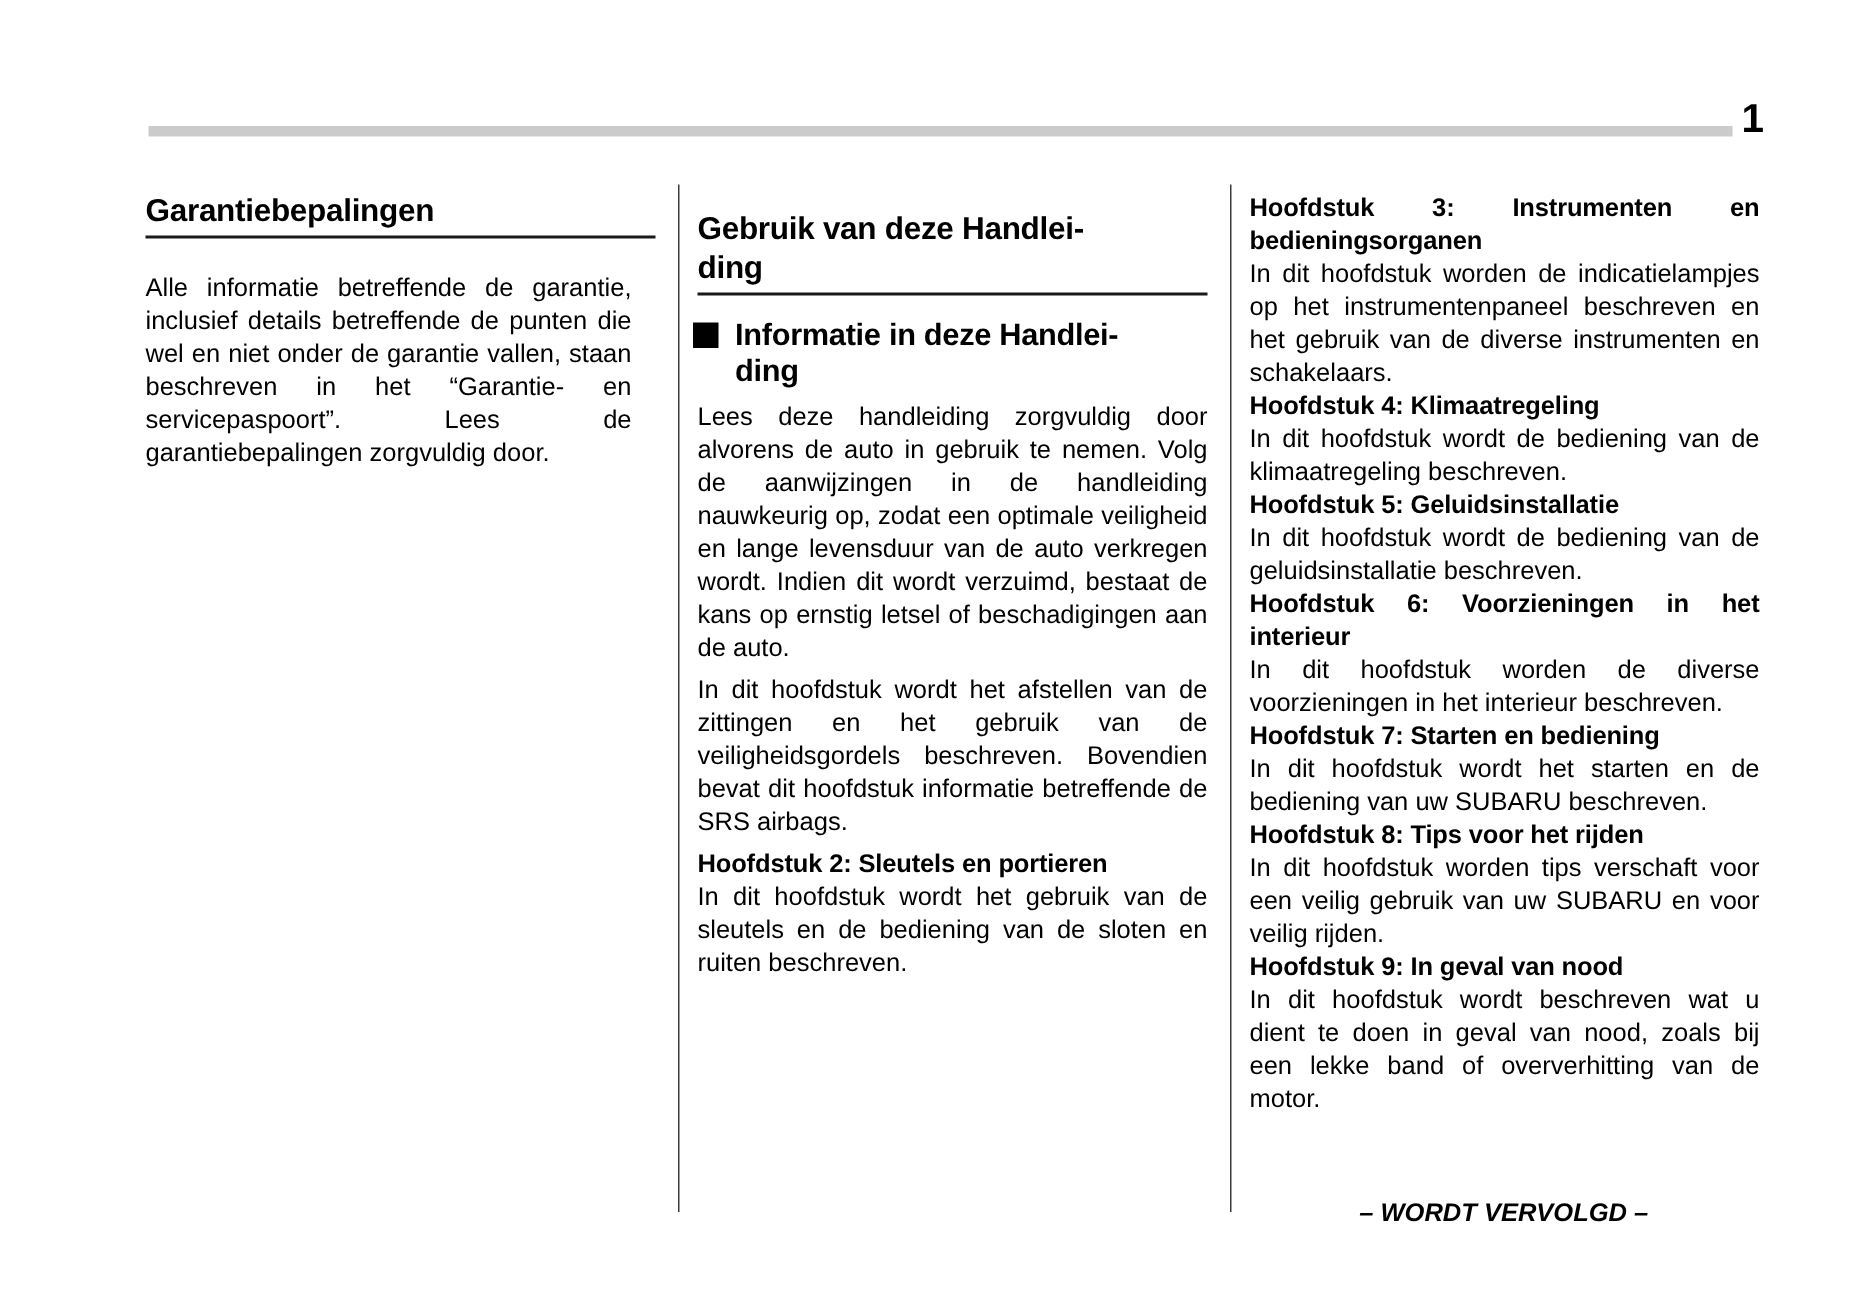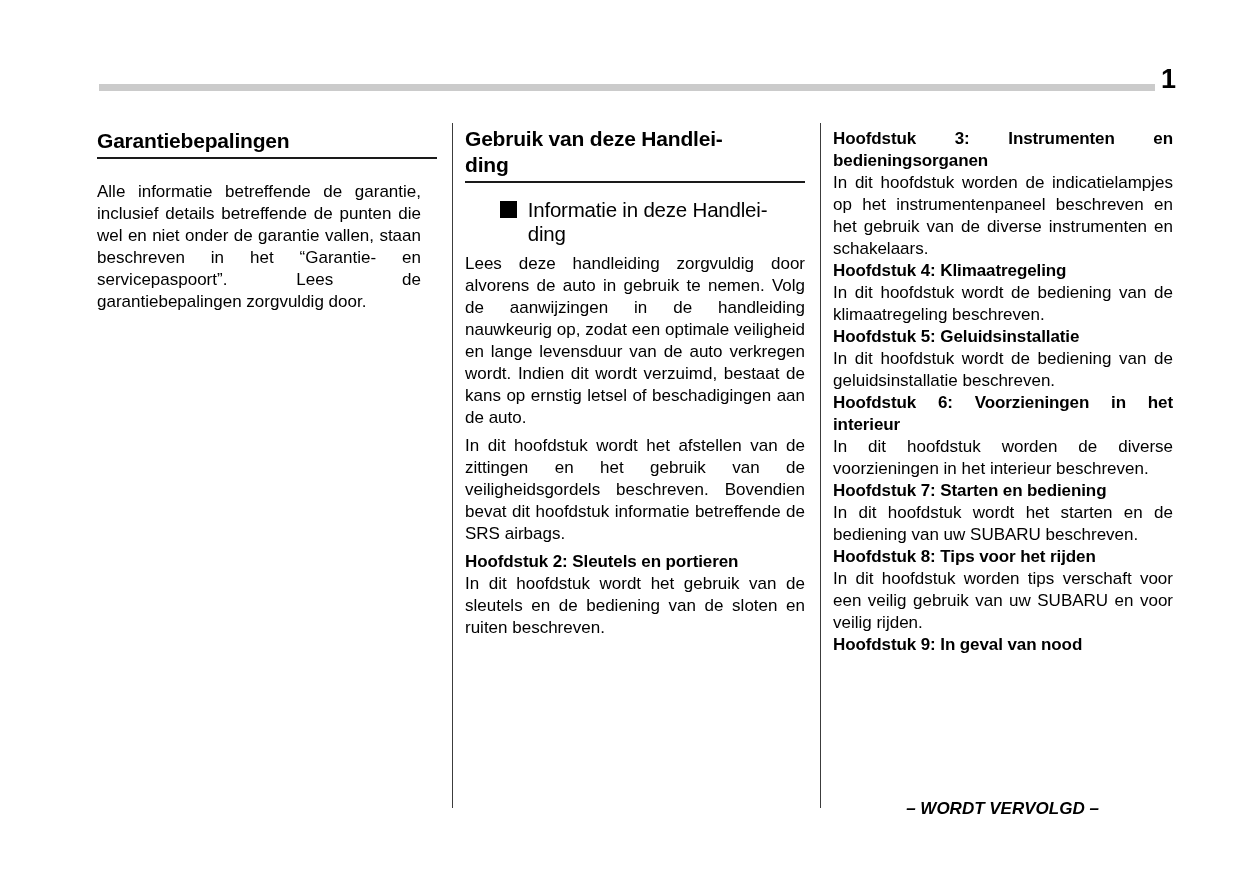--- a/index.html
+++ b/index.html
@@ -42,21 +42,21 @@
   .v-divider.d1 { left: 452px; }
   .v-divider.d2 { left: 820px; }
 
   .col {
     position: absolute;
     width: 340px;
     font-size: 17px;
     line-height: 22px;
   }
   .col-1 { left: 97px;  top: 128px; }
-  .col-2 { left: 465px; top: 126px; }
+  .col-2 { left: 465px; top: 140px; }
   .col-3 { left: 833px; top: 128px; }
 
   h1.section-heading {
     font-size: 21px;
     line-height: 26px;
     font-weight: bold;
     margin: 0;
     padding-bottom: 3px;
     border-bottom: 2px solid #1a1a1a;
     white-space: pre-line;
@@ -66,23 +66,22 @@
   p.body-text {
     margin: 7px 0 0 0;
     text-align: justify;
   }
   .subsection-title {
     display: flex;
     align-items: flex-start;
     margin-top: 15px;
     font-size: 20.5px;
     line-height: 24px;
-    font-weight: normal;
+    font-weight: bold;
     letter-spacing: -0.2px;
-    justify-content: center;
   }
   .square-bullet {
     flex: none;
     width: 17px;
     height: 17px;
     background: #000000;
     margin: 3px 11px 0 -3px;
   }
   .subsection-title .title-text { white-space: pre-line; }
 
@@ -162,16 +161,17 @@
   <div class="chapter">
     <div class="chapter-title">Hoofdstuk 7: Starten en bediening</div>
     <div class="chapter-body">In dit hoofdstuk wordt het starten en de bediening van uw SUBARU beschreven.</div>
   </div>
   <div class="chapter">
     <div class="chapter-title">Hoofdstuk 8: Tips voor het rijden</div>
     <div class="chapter-body">In dit hoofdstuk worden tips verschaft voor een veilig gebruik van uw SUBARU en voor veilig rijden.</div>
   </div>
   <div class="chapter">
     <div class="chapter-title">Hoofdstuk 9: In geval van nood</div>
+    <div class="chapter-body">In dit hoofdstuk wordt beschreven wat u dient te doen in geval van nood, zoals bij een lekke band of oververhitting van de motor.</div>
   </div>
 </section>
 
 <div class="footer-note">– WORDT VERVOLGD –</div>
 
 </body></html>

